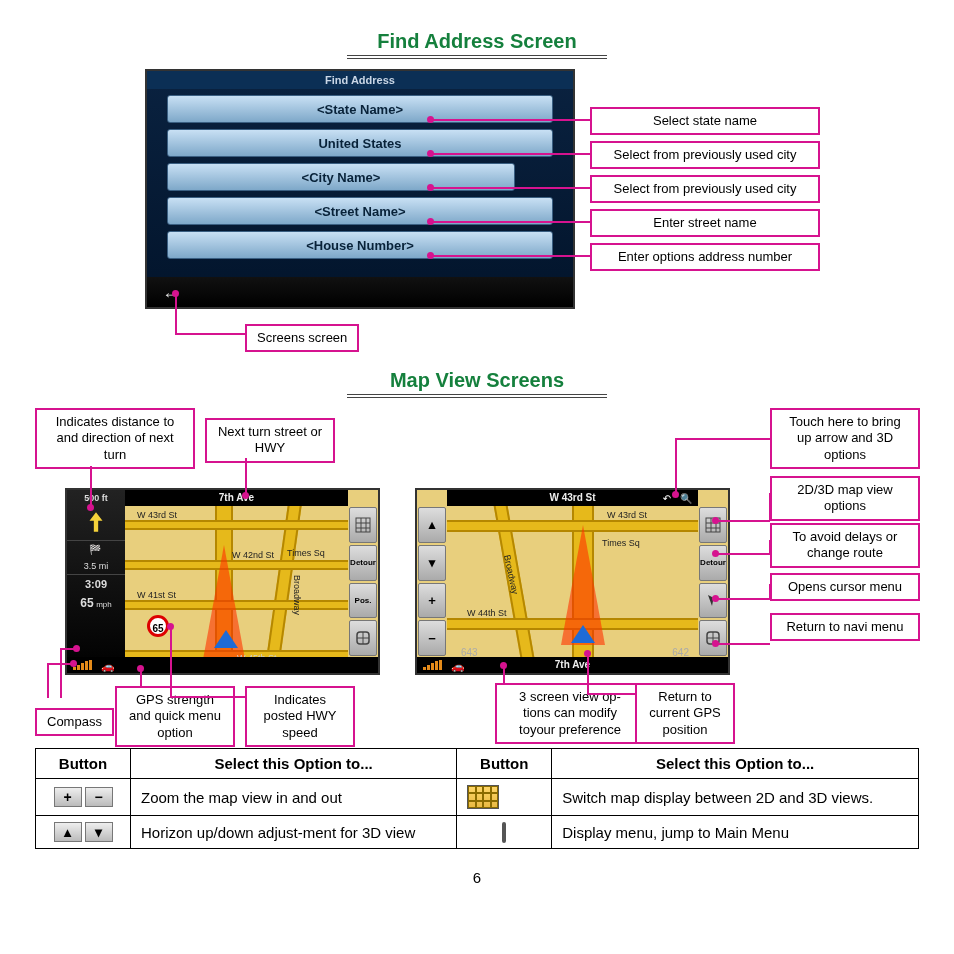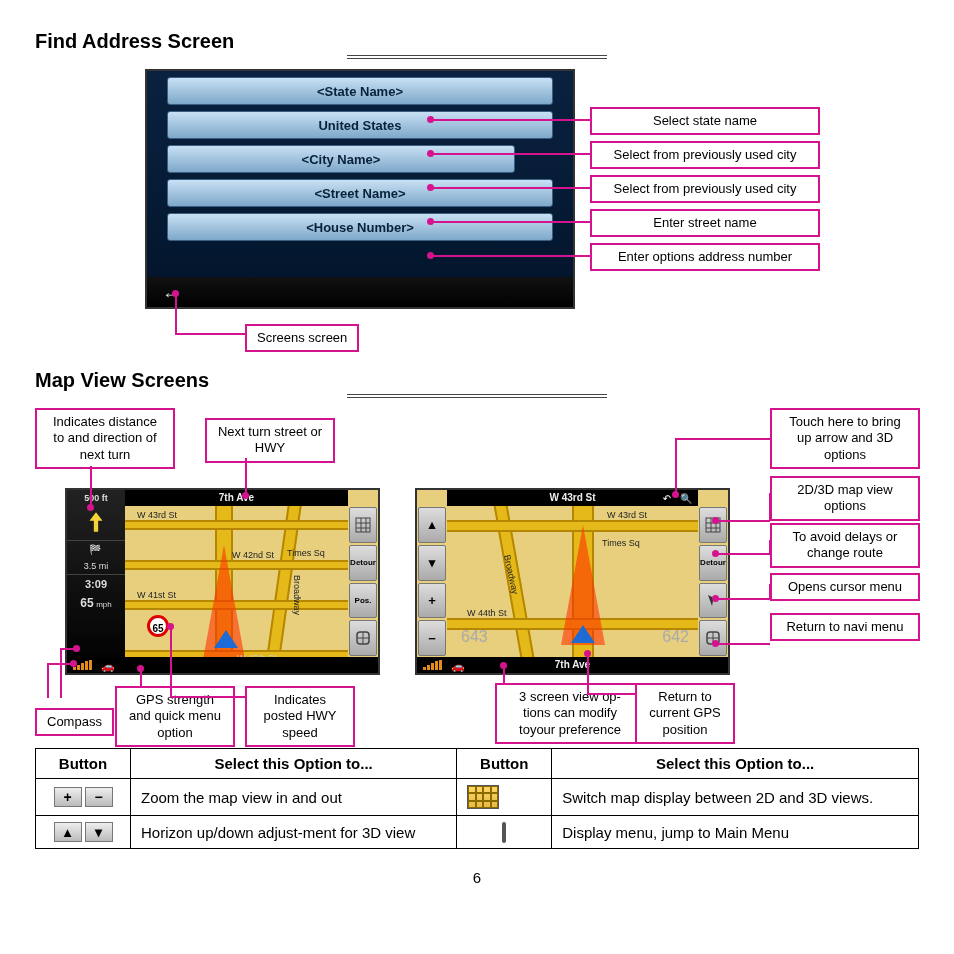--- a/index.html
+++ b/index.html
@@ -5,24 +5,24 @@
   * { box-sizing: border-box; margin: 0; padding: 0; }
   body {
     font-family: Arial, Helvetica, sans-serif;
     background: #fff;
     width: 954px;
     padding: 30px 35px;
     font-size: 13px;
     color: #000;
   }
   h2.section-title {
-    text-align: left;
+    text-align: center;
     font-size: 20px;
     font-weight: bold;
-    color: #000000;
+    color: #15803d;
     margin-bottom: 2px;
   }
   .double-rule {
     width: 260px;
     margin: 0 auto 10px;
     border-top: 1px solid #444;
     border-bottom: 1px solid #444;
     height: 4px;
   }
   
@@ -141,21 +141,21 @@
   .rbtn svg{width:16px;height:16px;}
   .speed-sign{
     position:absolute; width:22px;height:22px;border-radius:50%;
     border:3px solid #d00;background:#fff;
     font-size:10px;font-weight:bold;text-align:center;line-height:22px;color:#000;
   }
   .bottom-street-label{
     position:absolute;bottom:0;height:16px;background:#000;color:#eee;
     font-size:10px;line-height:16px;text-align:center;font-weight:bold;
   }
-  .coord { position:absolute; bottom:16px; height:28px; color:#aaa; font-size:16px; line-height:16px; padding:0 4px;}
+  .coord { position:absolute; bottom:0; height:28px; color:#aaa; font-size:10px; line-height:16px; padding:0 4px;}
 
   
   .btn-table { width: 100%; border-collapse: collapse; margin-top: 20px; font-size:15px;}
   .btn-table th, .btn-table td { border: 1px solid #000; padding: 6px 10px; text-align:left; vertical-align:middle;}
   .btn-table th { text-align:center; font-weight:bold;}
   .btn-table td.icon-cell { width: 95px; text-align:center;}
   .ico-box{display:inline-flex;gap:3px;}
   .mini-btn{
     width:28px;height:20px;background:linear-gradient(#eee,#bbb);
     border:1px solid #777;display:flex;align-items:center;justify-content:center;
@@ -176,20 +176,21 @@
   .page-num { text-align:center; margin-top:20px; font-size:15px;}
 </style>
 </head>
 <body>
 
 <h2 class="section-title">Find Address Screen</h2>
 <div class="double-rule"></div>
 
 <div class="find-block">
   <div class="device-screen">
+    <div class="title-bar">Find Address</div>
     <div class="addr-row">&lt;State Name&gt;</div>
     <div class="addr-row">United States</div>
     <div class="addr-row city">&lt;City Name&gt;</div>
     <div class="addr-row">&lt;Street Name&gt;</div>
     <div class="addr-row">&lt;House Number&gt;</div>
     <div class="back-bar">
       <div class="back-arrow">←</div>
     </div>
   </div>
 
@@ -345,21 +346,21 @@
     <div class="coord" style="left:40px;">643</div>
     <div class="bottom-street-label" style="left:110px;right:110px;">7th Ave</div>
     <div class="coord" style="right:35px;margin-left:18px;">642</div>
 
     <div style="position:absolute;top:0;right:30px;width:40px;height:16px;background:#000;display:flex;justify-content:space-around;align-items:center;">
       <span style="color:#fff;font-size:10px;">↶</span>
       <span style="color:#fff;font-size:10px;">🔍</span>
     </div>
   </div>
 
-  <div class="callout" style="left:0px;top:0px;width:140px;">Indicates distance to and direction of next turn</div>
+  <div class="callout" style="left:0px;top:0px;width:160px;">Indicates distance to and direction of next turn</div>
   <div class="leader" style="left:55px;top:58px;width:2px;height:40px;"></div>
     <div class="dot" style="left:52px;top:96px;"></div>
 
   <div class="callout" style="left:170px;top:10px;width:130px;">Next turn street or HWY</div>
   <div class="leader" style="left:210px;top:50px;width:2px;height:36px;"></div>
     <div class="dot" style="left:207px;top:84px;"></div>
 
   <div class="callout" style="left:0px;top:300px;">Compass</div>
   <div class="leader" style="left:25px;top:240px;width:2px;height:50px;"></div>
   <div class="leader" style="left:25px;top:240px;width:15px;height:2px;"></div>

